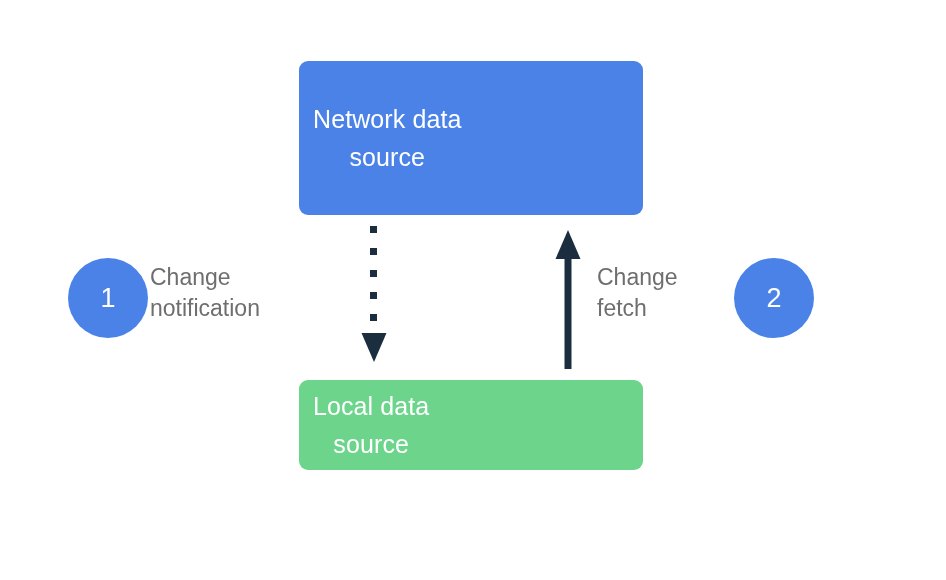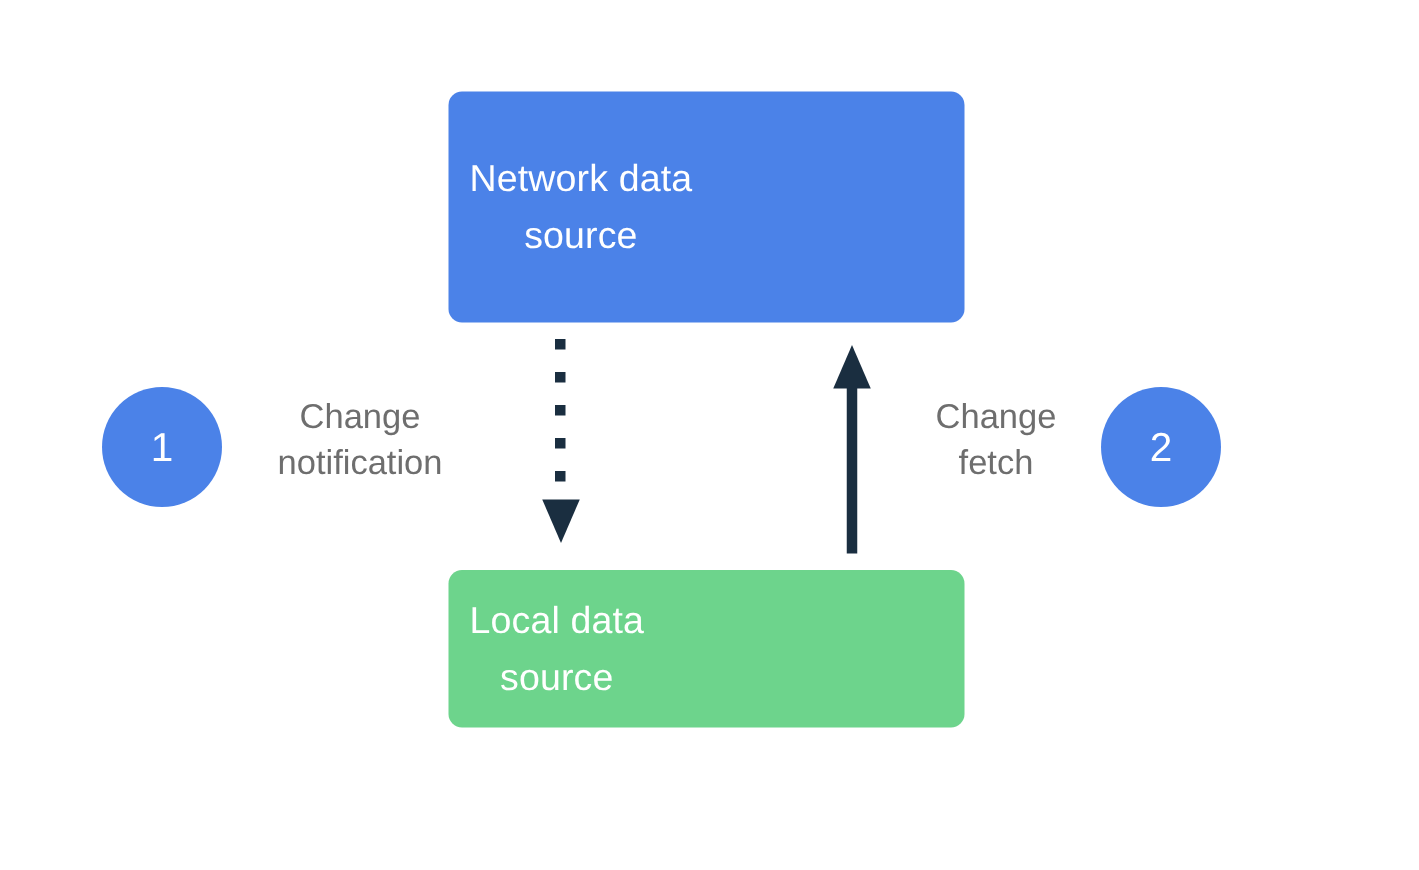--- a/index.html
+++ b/index.html
@@ -39,21 +39,21 @@
   #node-network {
     left: 299px;
     top: 61px;
     width: 344px;
     height: 154px;
   }
   #node-local {
     left: 299px;
     top: 380px;
     width: 344px;
-    height: 105px;
+    height: 90px;
   }
   .node-label {
     display: block;
     white-space: pre-line;
   }
 
   
   .step-circle {
     position: absolute;
     width: 80px;
@@ -69,21 +69,20 @@
   }
   #step-1 { left: 68px;  top: 258px; }
   #step-2 { left: 734px; top: 258px; }
 
   
   .edge-label {
     position: absolute;
     color: #6e6e6e;
     font-size: 23px;
     line-height: 31px;
-    text-align: center;
     white-space: pre-line;
     user-select: none;
   }
   #label-notification {
     left: 150px;
     top: 262px;
     width: 180px;
   }
   #label-fetch {
     left: 597px;

